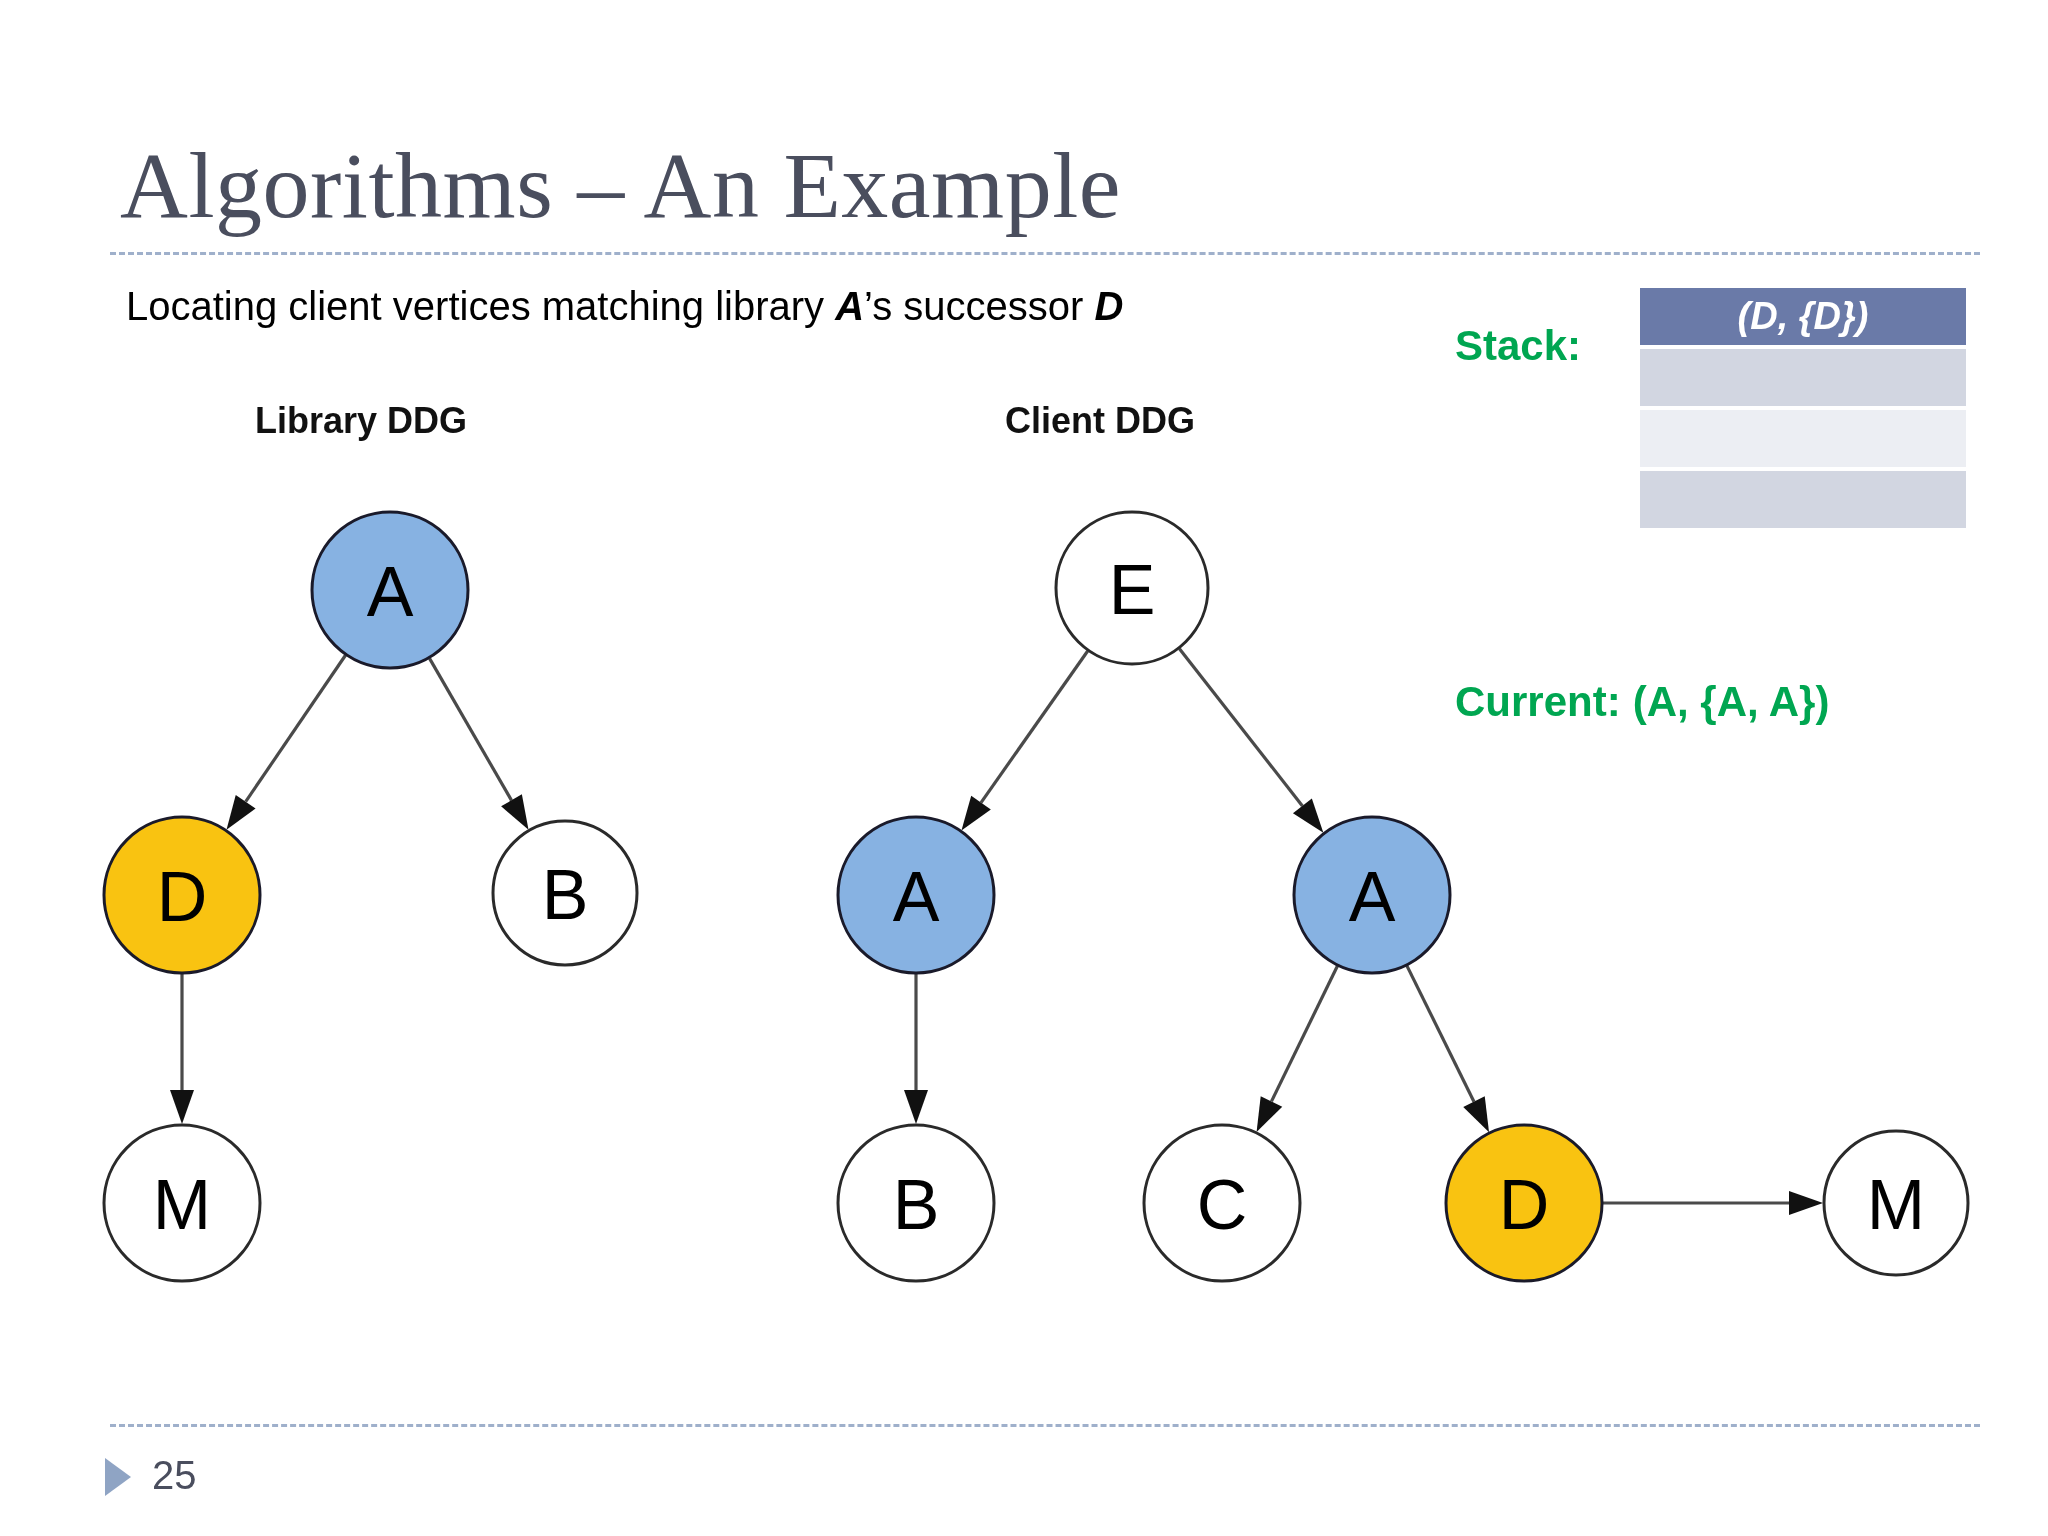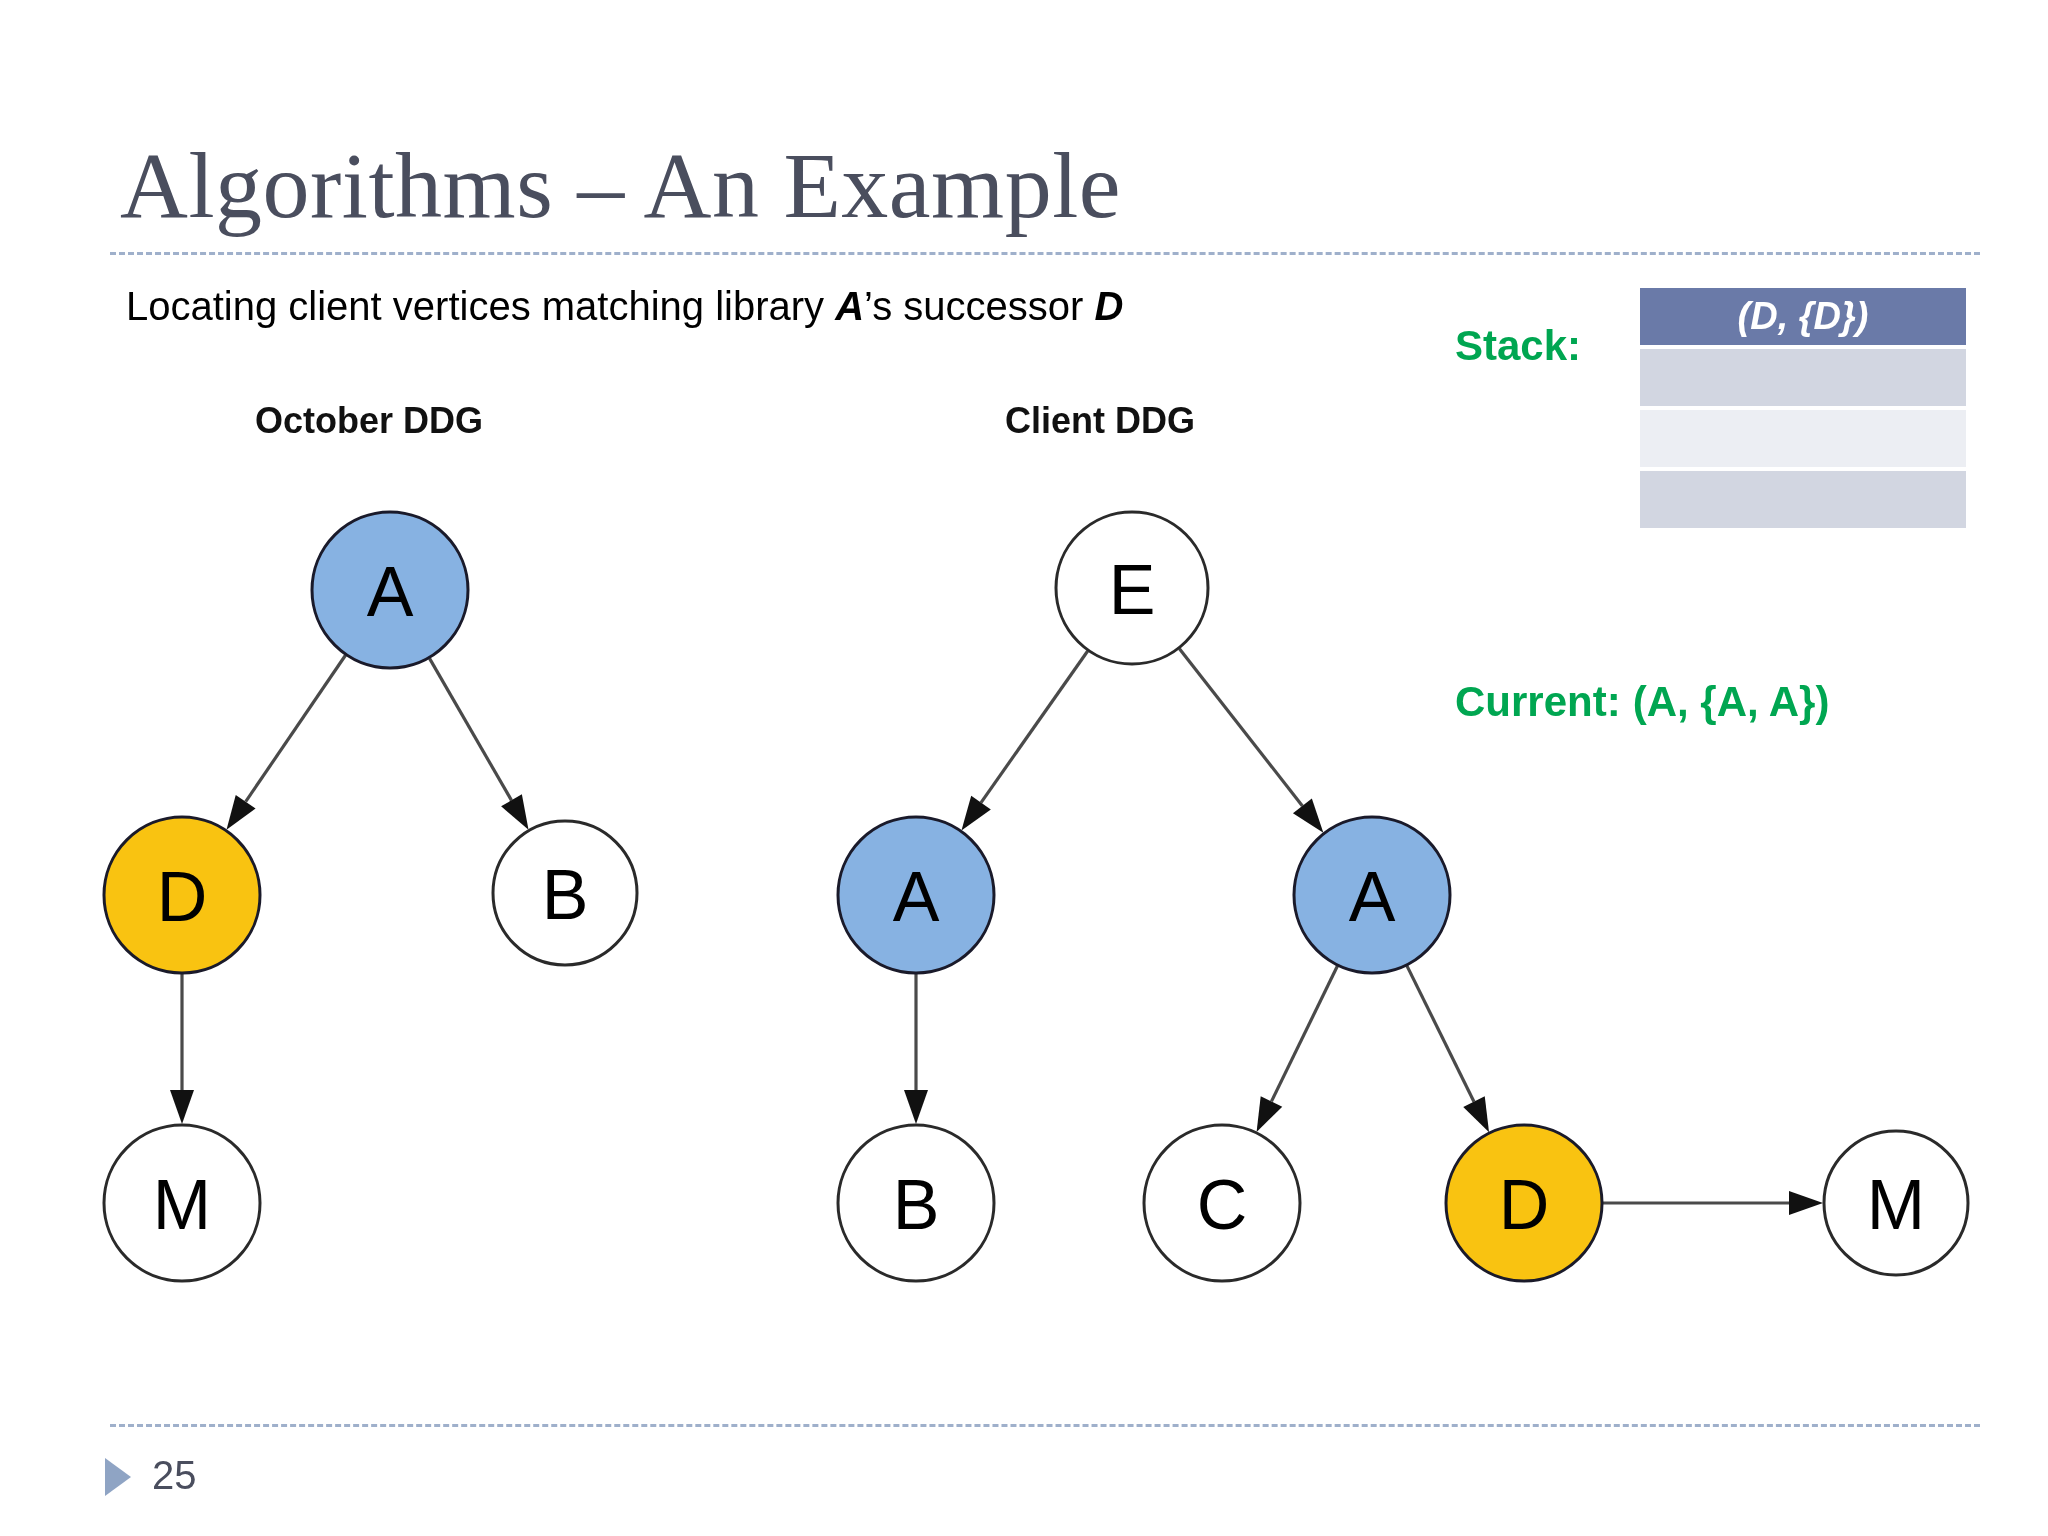--- a/index.html
+++ b/index.html
@@ -164,21 +164,21 @@
 </head>
 <body>
 
 <div id="slide">
 
   <div id="slide-title">Algorithms – An Example</div>
   <div class="title-rule"></div>
 
   <div id="subtitle"><span>Locating client vertices matching library </span><span class="em">A</span><span>’s successor </span><span class="em">D</span></div>
 
-  <div class="graph-label" id="lib-label">October DDG</div>
+  <div class="graph-label" id="lib-label">Library DDG</div>
   <div class="graph-label" id="cli-label">Client DDG</div>
 
   <svg class="graph-svg" id="graph-svg" viewBox="0 0 2048 1536" xmlns="http://www.w3.org/2000/svg">
     <g id="edges-layer">
         <line x1="345.4897510063135" y1="655.2674324186269" x2="245.66655868717186" y2="801.6427865404451" class="edge-line"></line>
         <polygon points="226.51024899368653,829.7325675813731 235.7525183197855,794.8817360603914 255.5805990545582,808.4038370204987" class="arrow-head"></polygon>
         <line x1="429.5106451180164" y1="658.4098598329083" x2="511.4855819287626" y2="800.3436075680861" class="edge-line"></line>
         <polygon points="528.4901633719595,829.7858257240214 501.0942108149031,806.345224548038 521.8769530426221,794.3419905881342" class="arrow-head"></polygon>
         <line x1="182" y1="974" x2="182" y2="1090" class="edge-line"></line>
         <polygon points="182,1124 170,1090 194,1090" class="arrow-head"></polygon>

